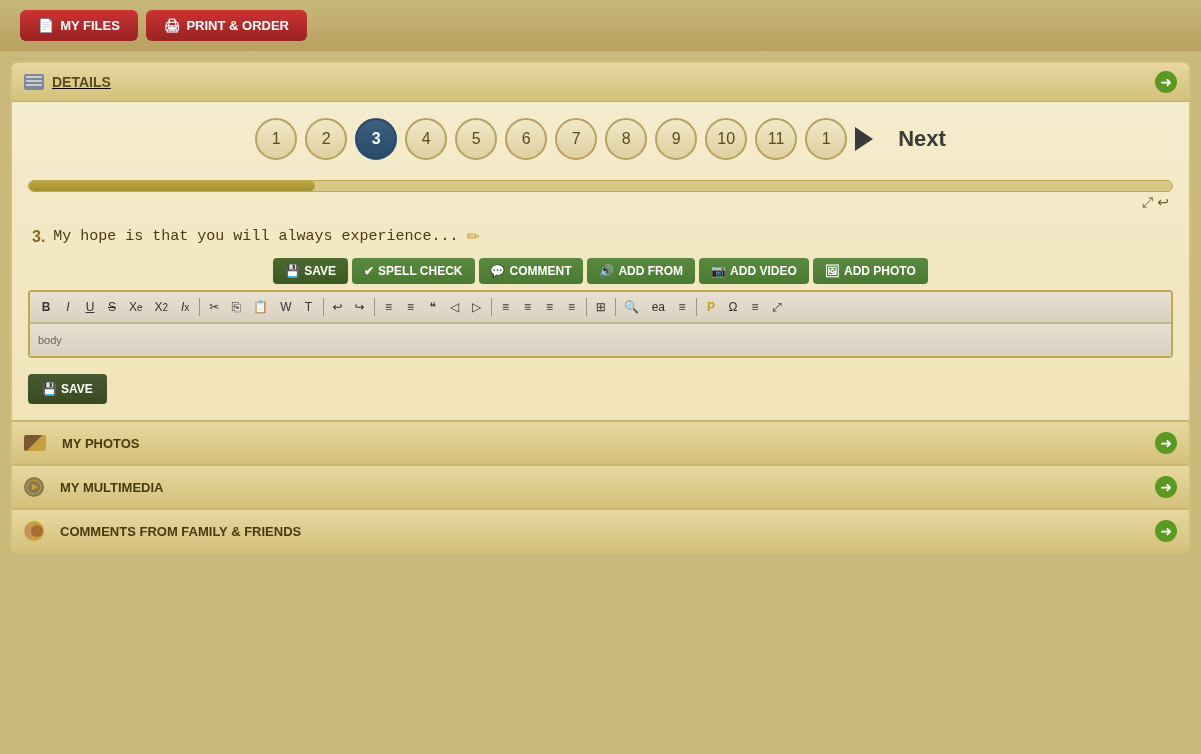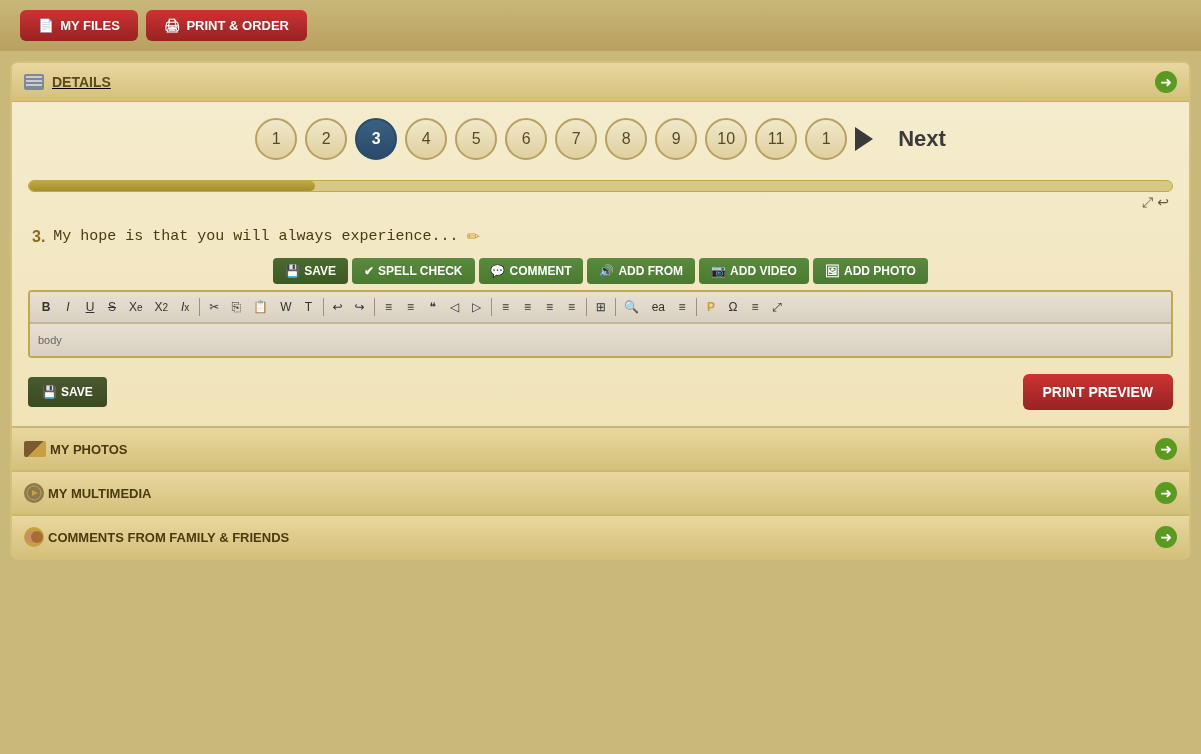--- a/index.html
+++ b/index.html
@@ -316,21 +316,21 @@
       background: linear-gradient(to bottom, #e8d8a0, #d4c07a);
       padding: 10px 12px;
       display: flex;
       align-items: center;
       justify-content: space-between;
       cursor: pointer;
     }
     .collapsible-header-left {
       display: flex;
       align-items: center;
-      gap: 4px;
+      gap: 16px;
     }
     .collapsible-title {
       font-size: 13px;
       font-weight: bold;
       color: #4a3a10;
       text-transform: uppercase;
     }
     .section-icon-photos {
       width: 22px; height: 16px;
       background: linear-gradient(135deg, #7a5a30 50%, #c8a040 50%);
@@ -502,23 +502,20 @@
     </div>
   </div>
 
   <div class="bottom-buttons">
     <div class="bottom-left">
       <button class="save-btn">
         <span>💾</span>
         <span>SAVE</span>
       </button>
     </div>
-    <button class="print-preview-btn">
-      <span>PRINT PREVIEW</span>
-    </button>
   </div>
 
   <div class="collapsible-section">
     <div class="collapsible-header">
       <div class="collapsible-header-left">
         <div class="section-icon-photos"></div>
         <span class="collapsible-title">MY PHOTOS</span>
       </div>
       <div class="green-arrow">➜</div>
     </div>

